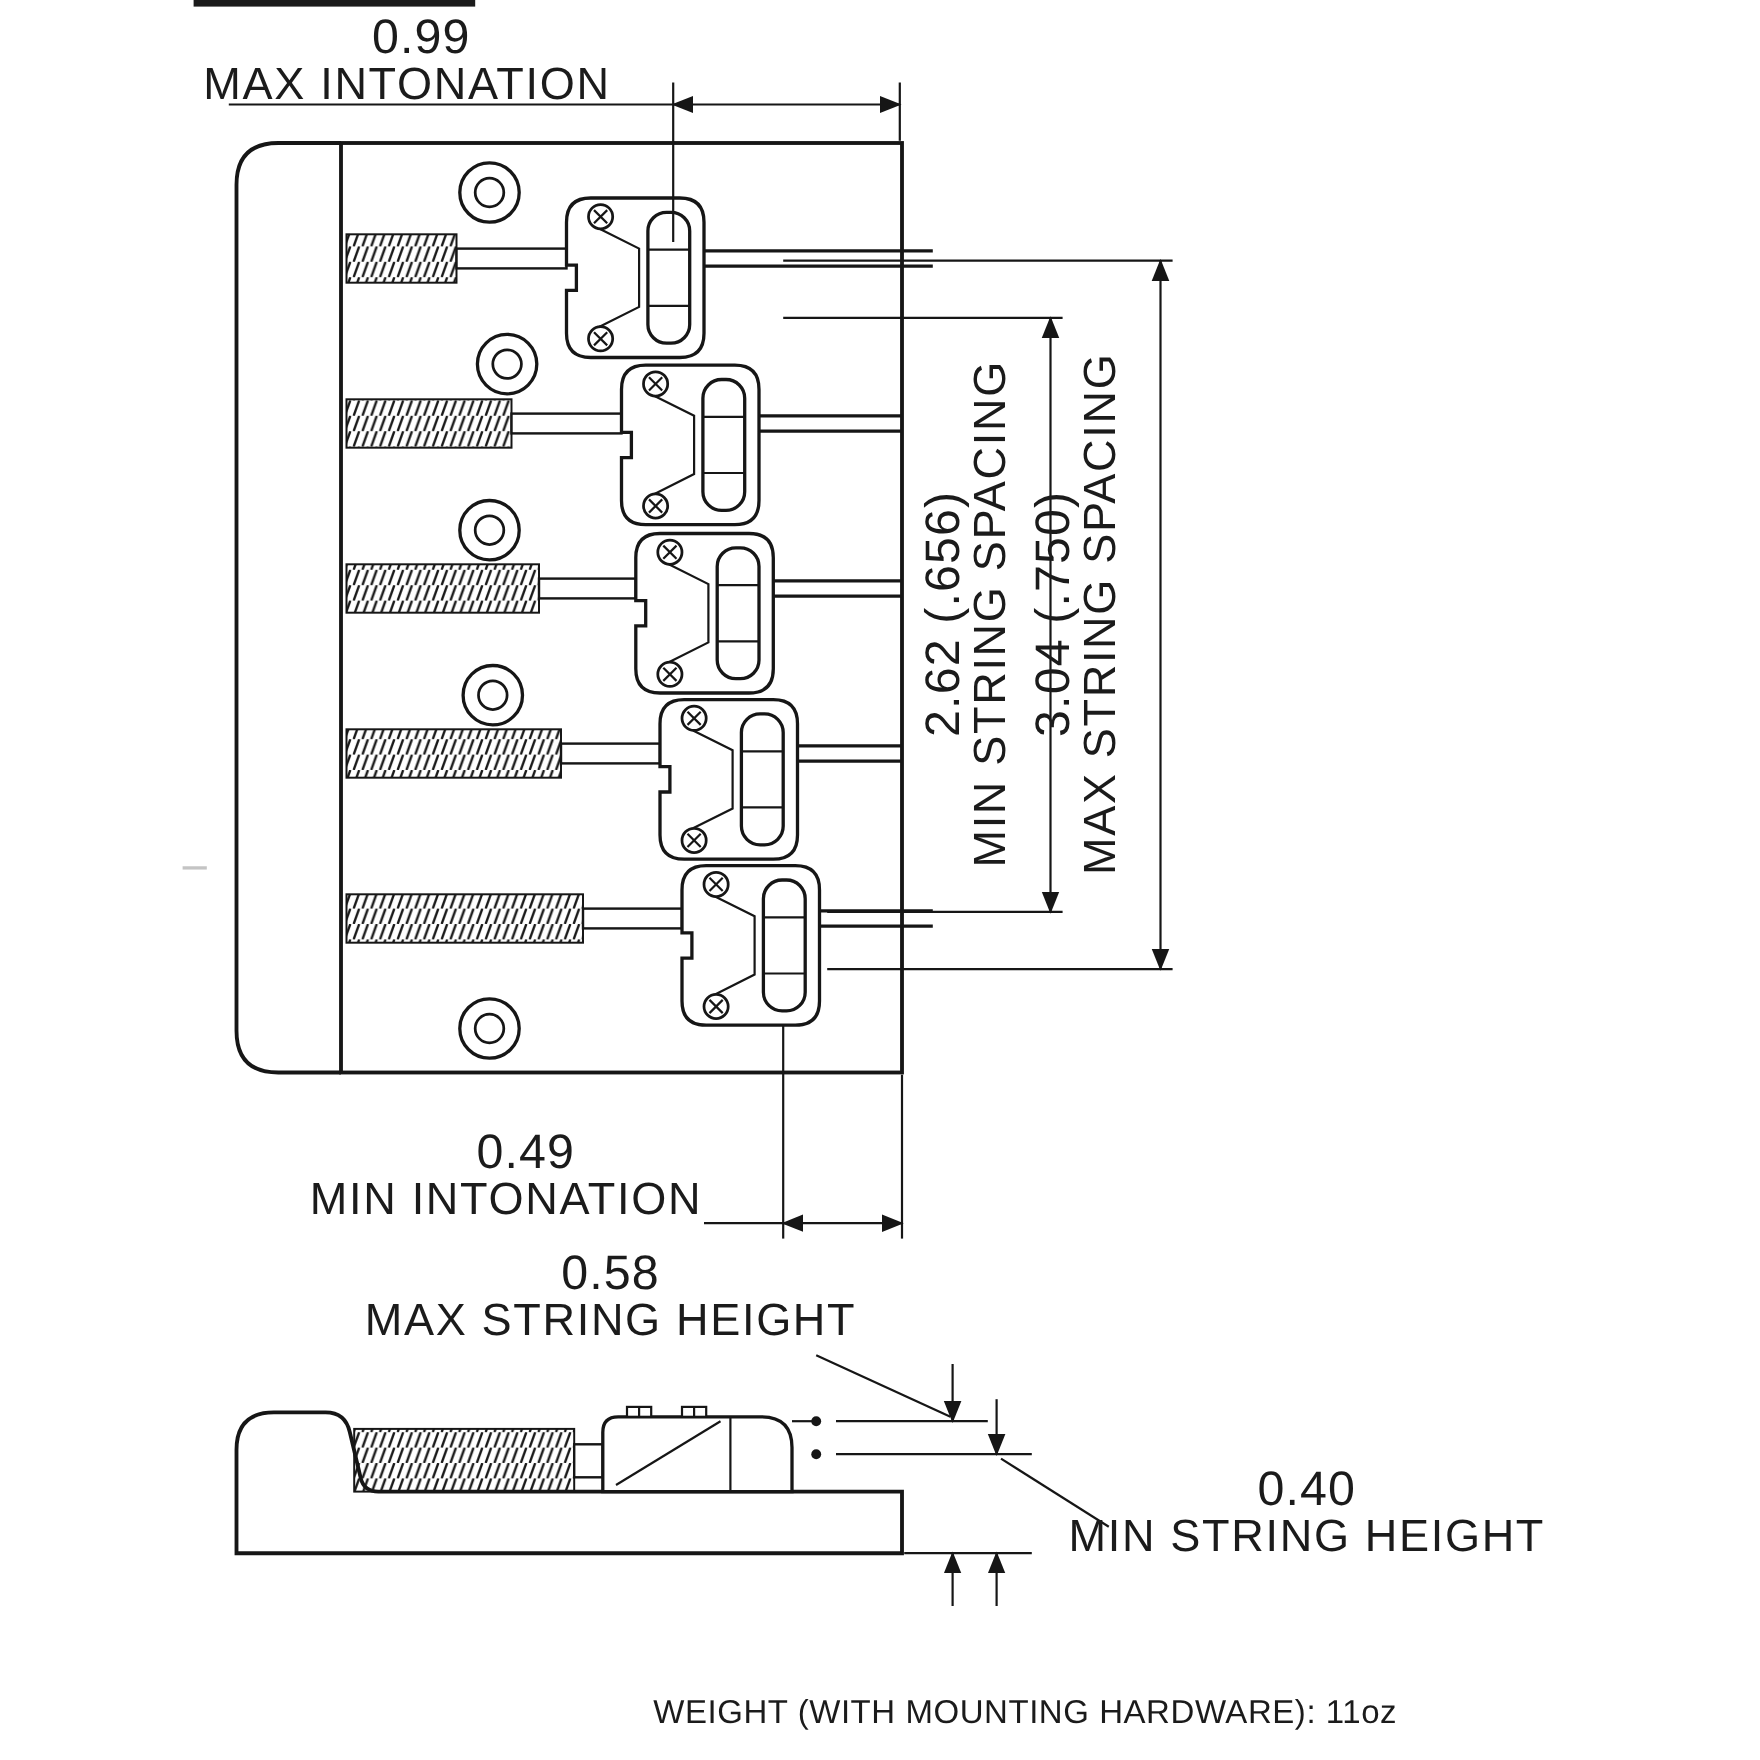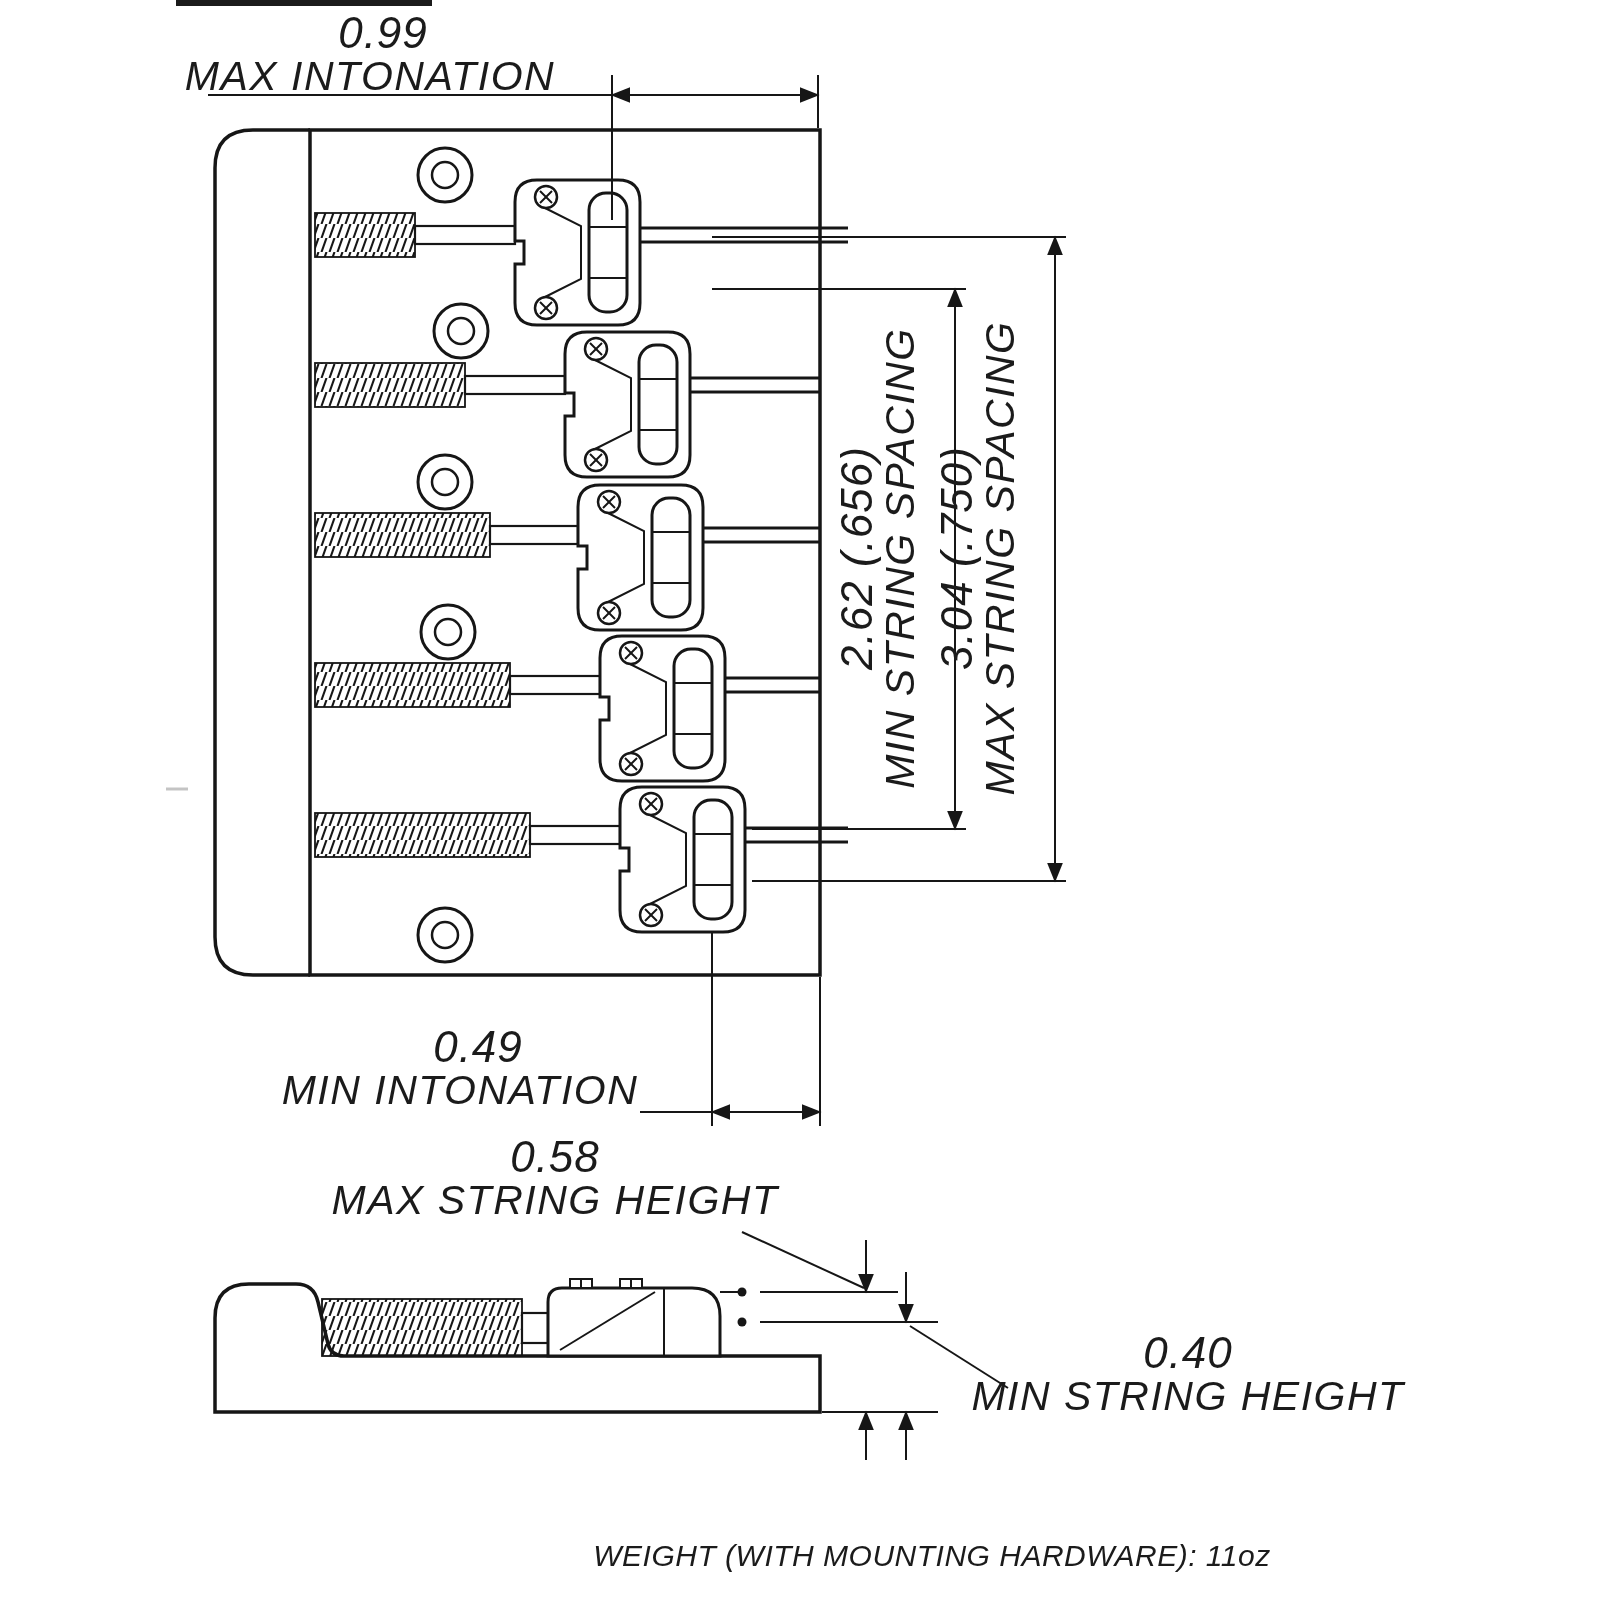--- a/index.html
+++ b/index.html
@@ -1,19 +1,19 @@
 <!DOCTYPE html>
 <html><head>
 <meta charset="utf-8">
 <style>
   html,body{
     margin:0;padding:0;background:#ffffff;width:1600px;height:1600px;
     font-family:"Liberation Sans",sans-serif;
   }
-  .stage{position:relative;width:1600px;height:1600px;background:#ffffff;overflow:hidden;font-style:italic;}
+  .stage{position:relative;width:1600px;height:1600px;background:#ffffff;overflow:hidden;}
   svg{display:block;}
   .dim-value{font-family:"Liberation Sans",sans-serif;font-size:44px;fill:#1b1b1b;letter-spacing:1px;}
   .dim-label{font-family:"Liberation Sans",sans-serif;font-size:41px;fill:#1b1b1b;letter-spacing:1.5px;}
   .footer-note{font-family:"Liberation Sans",sans-serif;font-size:30px;fill:#1b1b1b;letter-spacing:0.5px;}
 </style>
 </head>
 <body>
 
 <div class="stage">
 <svg width="1600" height="1600" viewBox="0 0 1600 1600">

